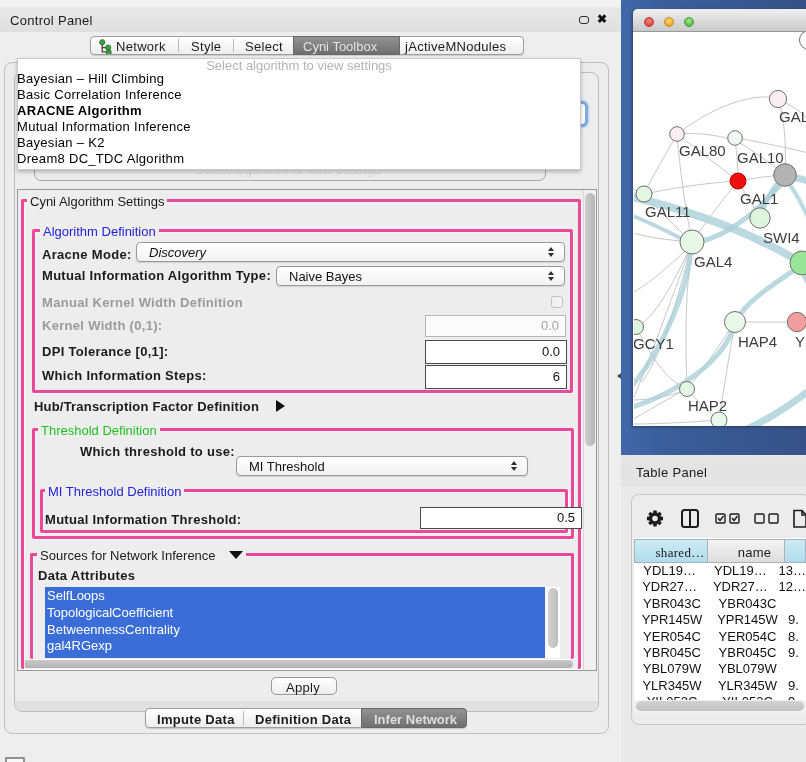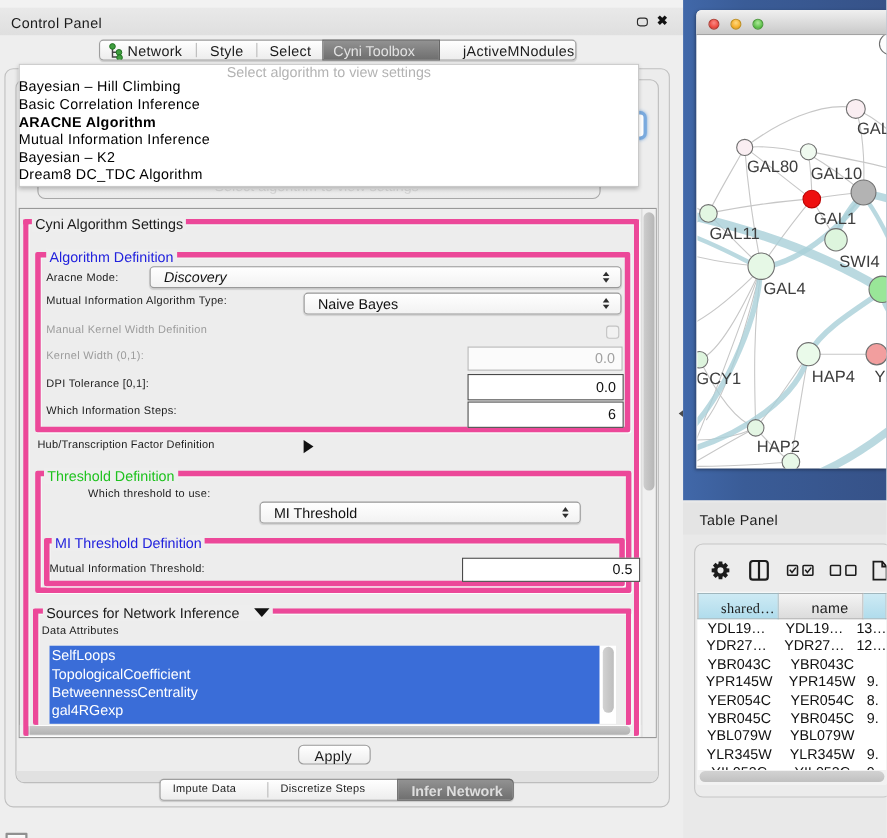--- a/index.html
+++ b/index.html
@@ -1,28 +1,28 @@
 <!DOCTYPE html>
 <html><head>
 <meta charset="utf-8">
 <style>
   html,body{margin:0;padding:0;}
   body{width:806px;height:762px;overflow:hidden;font-family:"Liberation Sans",sans-serif;background:#eeeeee;}
   .abs{position:absolute;box-sizing:border-box;}
   #stage{position:relative;width:806px;height:762px;background:#eeeeee;overflow:hidden;}
   .lbl{font-size:13px;color:#1b1b1b;white-space:nowrap;letter-spacing:0.3px;}
-  .blb{font-size:10px;font-weight:normal;color:#1b1b1b;white-space:nowrap;letter-spacing:0.3px;}
+  .blb{font-size:13px;font-weight:bold;color:#1b1b1b;white-space:nowrap;letter-spacing:0.3px;}
   .dis{color:#9b9b9b !important;}
   .combo{background:linear-gradient(#ffffff,#f2f2f2);border:1px solid #9a9a9a;border-radius:4px;box-shadow:0 1px 1px rgba(0,0,0,0.12);}
   .combo .ct{position:absolute;left:12px;top:50%;transform:translateY(-50%);font-size:13px;color:#111;white-space:nowrap;}
   .spin{position:absolute;right:7px;top:50%;transform:translateY(-50%);width:9px;height:12px;}
   .spin:before{content:"";position:absolute;left:0;top:1px;border-left:3.5px solid transparent;border-right:3.5px solid transparent;border-bottom:4.5px solid #2e2e2e;}
   .spin:after{content:"";position:absolute;left:0;bottom:1px;border-left:3.5px solid transparent;border-right:3.5px solid transparent;border-top:4.5px solid #2e2e2e;}
   .field{background:#fff;border:1px solid #4a4a4a;font-size:13px;color:#111;text-align:right;padding-right:6px;line-height:18px;}
-  .tbox{border:5px solid #ec4899;border-radius:2px;box-shadow:1px 1px 0 rgba(255,255,255,0.85), inset 1px 1px 0 rgba(255,255,255,0.6);padding-left:12px;}
+  .tbox{border:3px solid #ec4899;border-radius:2px;box-shadow:1px 1px 0 rgba(255,255,255,0.85), inset 1px 1px 0 rgba(255,255,255,0.6);padding-left:12px;}
   .tlab{position:absolute;top:-8px;background:#eeeeee;padding:0 3px;font-size:13px;white-space:nowrap;line-height:15px;}
 </style>
 </head>
 <body>
 <div id="stage">
 
   <div class="abs" id="cp" style="left:0;top:0;width:621px;height:762px;background:#eeeeee;"></div>
 
   <div class="abs" style="left:0;top:0;width:621px;height:7px;background:#f2f2f2;"></div>
   <div class="abs" style="left:0;top:7px;width:621px;height:25px;background:linear-gradient(#e9e9e9,#dfdfdf);"></div>
@@ -37,21 +37,21 @@
   <svg class="abs" style="left:99px;top:39px;" width="14" height="15" viewBox="0 0 13 14">
     <path d="M3 3 L3 12 L9 12 M3 8 L8 8" stroke="#444" stroke-width="1.2" fill="none"></path>
     <circle cx="3" cy="3" r="2.4" fill="#3f9e3f" stroke="#1e6e1e" stroke-width="0.8"></circle>
     <circle cx="8.5" cy="8" r="2.4" fill="#3f9e3f" stroke="#1e6e1e" stroke-width="0.8"></circle>
     <circle cx="9" cy="12.5" r="2.4" fill="#3f9e3f" stroke="#1e6e1e" stroke-width="0.8"></circle>
   </svg>
   <div class="abs lbl" style="left:116px;top:39px;">Network</div>
   <div class="abs lbl" style="left:191px;top:39px;">Style</div>
   <div class="abs lbl" style="left:245px;top:39px;">Select</div>
   <div class="abs" style="left:303px;top:39px;font-size:13px;color:#e3e3e3;">Cyni Toolbox</div>
-  <div class="abs lbl" style="left:421px;top:39px;">jActiveMNodules</div>
+  <div class="abs lbl" style="left:405px;top:39px;">jActiveMNodules</div>
 
   <div class="abs" style="left:4px;top:62px;width:605px;height:672px;background:#ececec;border:1px solid #c0c0c0;border-radius:8px;"></div>
 
   <div class="abs" style="left:14px;top:72px;width:585px;height:640px;background:#ededed;border:1px solid #bdbdbd;border-radius:8px;"></div>
   <div class="abs" style="left:15px;top:701px;width:583px;height:10px;background:#e1e1e1;border-radius:0 0 7px 7px;"></div>
 
   <div class="abs" style="left:17px;top:189px;width:580px;height:482px;border:1px solid #989898;background:#ededed;"></div>
 
   <div class="abs" style="left:583px;top:190px;width:13px;height:480px;background:#f0f0f0;border-left:1px solid #d8d8d8;"></div>
   <div class="abs" style="left:584.5px;top:193px;width:10px;height:253px;background:linear-gradient(90deg,#cdcdcd,#b6b6b6);border-radius:5px;"></div>
@@ -113,21 +113,21 @@
   <div class="abs" style="left:47px;top:588px;font-size:13px;color:#fff;line-height:16.8px;">SelfLoops<br>TopologicalCoefficient<br>BetweennessCentrality<br>gal4RGexp</div>
   <div class="abs" style="left:548px;top:588px;width:10px;height:60px;background:linear-gradient(90deg,#d2d2d2,#bdbdbd);border-radius:5px;"></div>
 
   <div class="abs" style="left:271px;top:677px;width:66px;height:18px;background:linear-gradient(#ffffff,#ededed);border:1px solid #9b9b9b;border-radius:5px;"></div>
   <div class="abs lbl" style="left:286px;top:680px;">Apply</div>
 
   <div class="abs" style="left:145px;top:708px;width:322px;height:20px;background:linear-gradient(#ffffff,#ededed);border:1px solid #9e9e9e;border-radius:4px;box-shadow:0 1px 1px rgba(0,0,0,0.15);"></div>
   <div class="abs" style="left:361px;top:708px;width:106px;height:20px;background:linear-gradient(#929292,#6f6f6f);border:1px solid #686868;border-radius:0 4px 4px 0;"></div>
   <div class="abs" style="left:243px;top:711px;width:1px;height:14px;background:#bbb;"></div>
   <div class="abs blb" style="left:157px;top:712px;">Impute Data</div>
-  <div class="abs blb" style="left:255px;top:712px;">Discretize Steps</div>
+  <div class="abs blb" style="left:255px;top:712px;">Definition Data</div>
   <div class="abs" style="left:374px;top:712px;font-size:13px;font-weight:bold;color:#dedede;">Infer Network</div>
 
   <div class="abs" style="left:5px;top:757px;width:20px;height:10px;background:linear-gradient(#fdfdfd,#ececec);border:2px solid #909090;border-radius:1px;"></div>
 
   <div class="abs" style="left:558px;top:101px;width:30px;height:26px;border:3px solid #7aaade;border-radius:6px;background:#fff;box-shadow:0 0 3px #7aaade;"></div>
 
   <div class="abs" style="left:34px;top:150px;width:512px;height:31px;border:1px solid #a8a8a8;border-radius:7px;background:linear-gradient(#f6f6f6,#eaeaea);"></div>
 
   <div class="abs" style="left:100px;top:172px;width:420px;height:5px;overflow:hidden;">
     <div style="position:absolute;left:95px;top:-10px;font-size:13px;color:#d5d5d5;white-space:nowrap;">Select algorithm to view settings</div>

